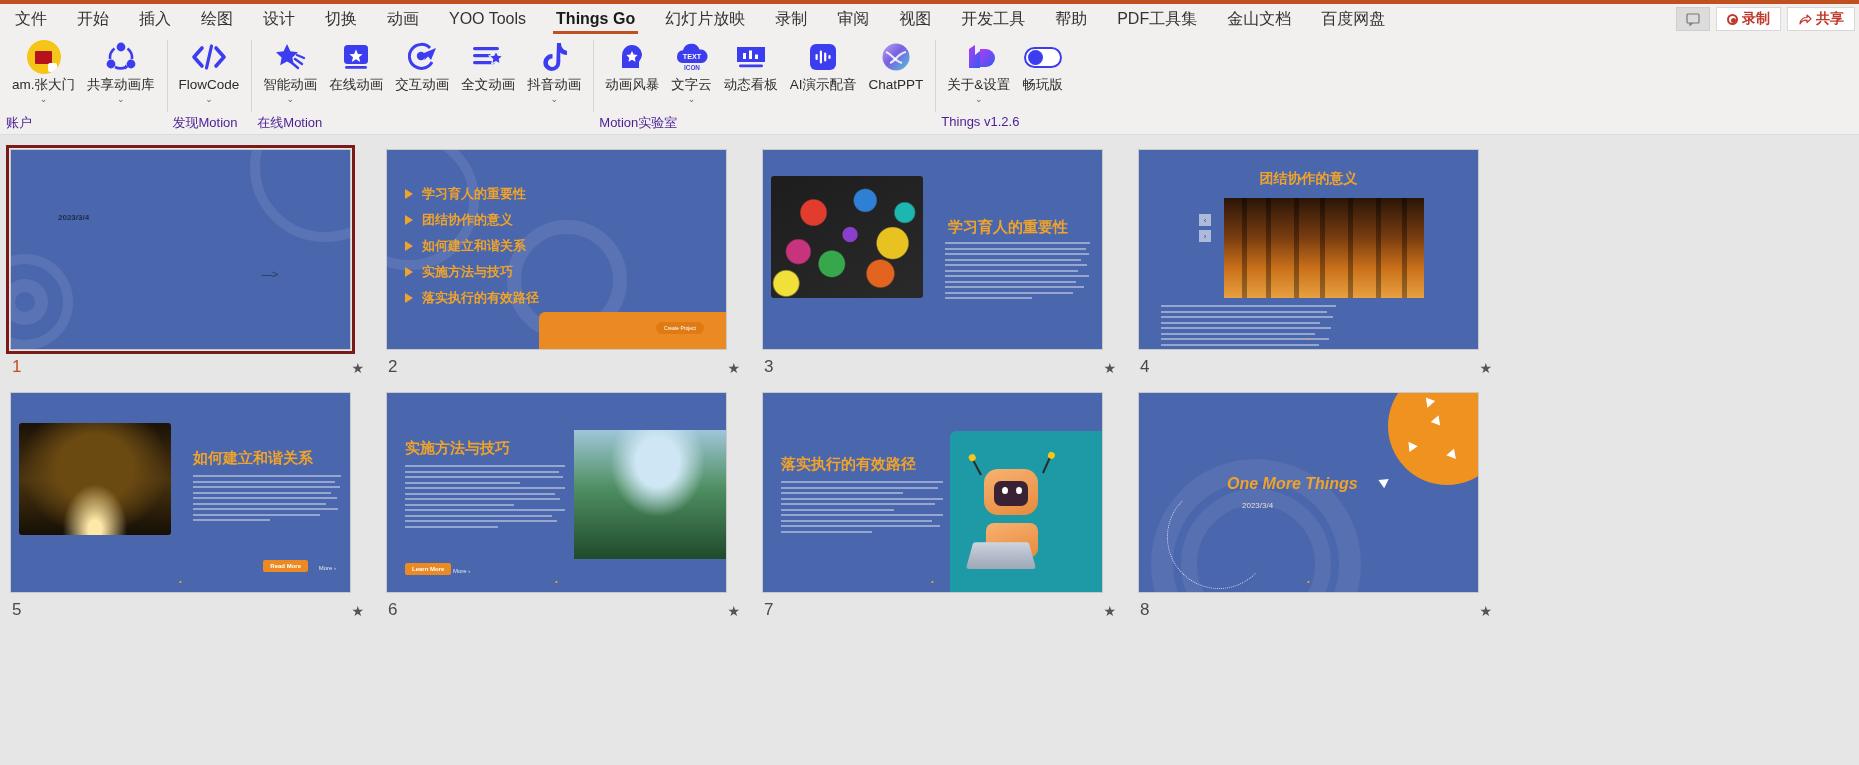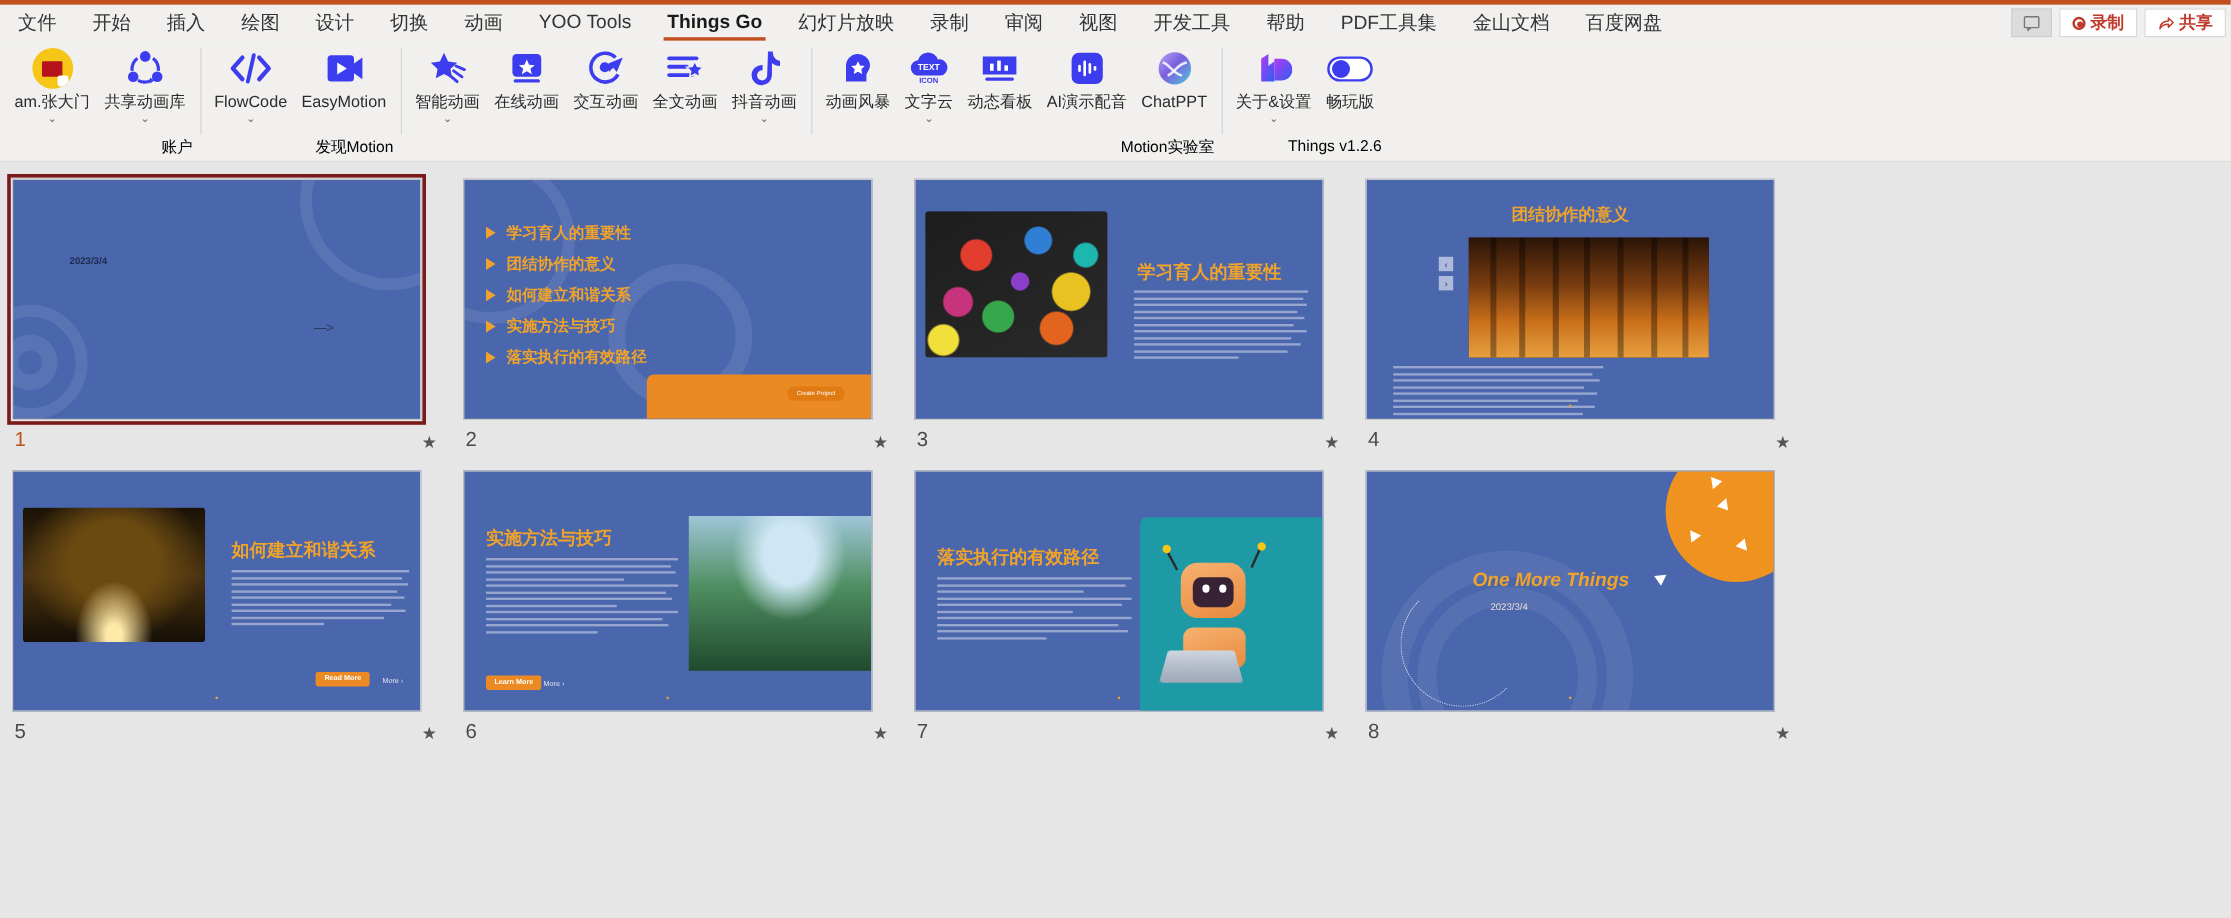--- a/index.html
+++ b/index.html
@@ -65,21 +65,21 @@
     display: flex; flex-direction: column;
     height: 100%; position: relative;
     padding: 0 6px;
   }
   .rgroup + .rgroup::before {
     content: ""; position: absolute; left: 0; top: 6px; bottom: 22px;
     width: 1px; background: #d5d5d5;
   }
   .rgroup-items { display: flex; align-items: flex-start; flex: 1; }
   .rgroup-label {
-    text-align: right; font-size: 13px; color: #000000;
+    text-align: left; font-size: 13px; color: #4c1d95;
     padding-bottom: 4px; height: 20px;
   }
   .ritem {
     display: flex; flex-direction: column; align-items: center;
     padding: 5px 6px 0; min-width: 46px; cursor: default;
   }
   .ritem .ico {
     height: 36px; display: flex; align-items: center; justify-content: center;
     margin-bottom: 3px;
   }
@@ -400,31 +400,20 @@
         <span class="ico">
           <svg width="36" height="30" viewBox="0 0 36 30">
             <path d="M11 6 L3 15 L11 24" fill="none" stroke="#3d3df0" stroke-width="3.6" stroke-linecap="round" stroke-linejoin="round"></path>
             <path d="M25 6 L33 15 L25 24" fill="none" stroke="#3d3df0" stroke-width="3.6" stroke-linecap="round" stroke-linejoin="round"></path>
             <path d="M20.5 4 L15.5 26" fill="none" stroke="#3d3df0" stroke-width="3.2" stroke-linecap="round"></path>
           </svg>
         </span>
         <span class="lbl">FlowCode</span>
         <span class="caret">⌄</span>
       </div>
-      <div class="ritem">
-        <span class="ico">
-          <svg width="32" height="30" viewBox="0 0 32 30">
-            <rect x="2" y="4" width="22" height="22" rx="3" fill="#3d3df0"></rect>
-            <path d="M10 10 L18 15 L10 20 Z" fill="#fff"></path>
-            <path d="M24 11 L31 6 L31 24 L24 19 Z" fill="#3d3df0"></path>
-          </svg>
-        </span>
-        <span class="lbl">EasyMotion</span>
-        <span class="caret hidden">⌄</span>
-      </div>
     </div>
     <div class="rgroup-label">发现Motion</div>
   </div>
 
   <div class="rgroup">
     <div class="rgroup-items">
       <div class="ritem">
         <span class="ico">
           <svg width="34" height="30" viewBox="0 0 34 30">
             <path d="M14 2 L17.4 9.2 L25 10.2 L19.4 15.6 L20.8 23.2 L14 19.6 L7.2 23.2 L8.6 15.6 L3 10.2 L10.6 9.2 Z" fill="#3d3df0"></path>
@@ -473,20 +462,21 @@
       <div class="ritem">
         <span class="ico">
           <svg width="28" height="32" viewBox="0 0 28 32">
             <path d="M17 2 L21 2 C21 7, 24 9.4, 27 9.8 L27 14 C23.8 14, 21.4 12.6, 20.3 11.4 L20.3 21.5 A8.5 8.5 0 1 1 12.5 13.1 L12.5 17.6 A4.2 4.2 0 1 0 16.3 21.8 Z" fill="#3d3df0"></path>
           </svg>
         </span>
         <span class="lbl">抖音动画</span>
         <span class="caret">⌄</span>
       </div>
     </div>
+    <div class="rgroup-label">在线Motion</div>
   </div>
 
   <div class="rgroup">
     <div class="rgroup-items">
       <div class="ritem">
         <span class="ico">
           <svg width="32" height="30" viewBox="0 0 32 30">
             <path d="M6 26 L6 14 A10 10 0 0 1 26 12 C26 17, 23 18, 23 21 L23 26 Z" fill="#3d3df0"></path>
             <path d="M16 9 L17.7 12.6 L21.6 13.1 L18.8 15.8 L19.5 19.7 L16 17.8 L12.5 19.7 L13.2 15.8 L10.4 13.1 L14.3 12.6 Z" fill="#fff"></path>
           </svg>

